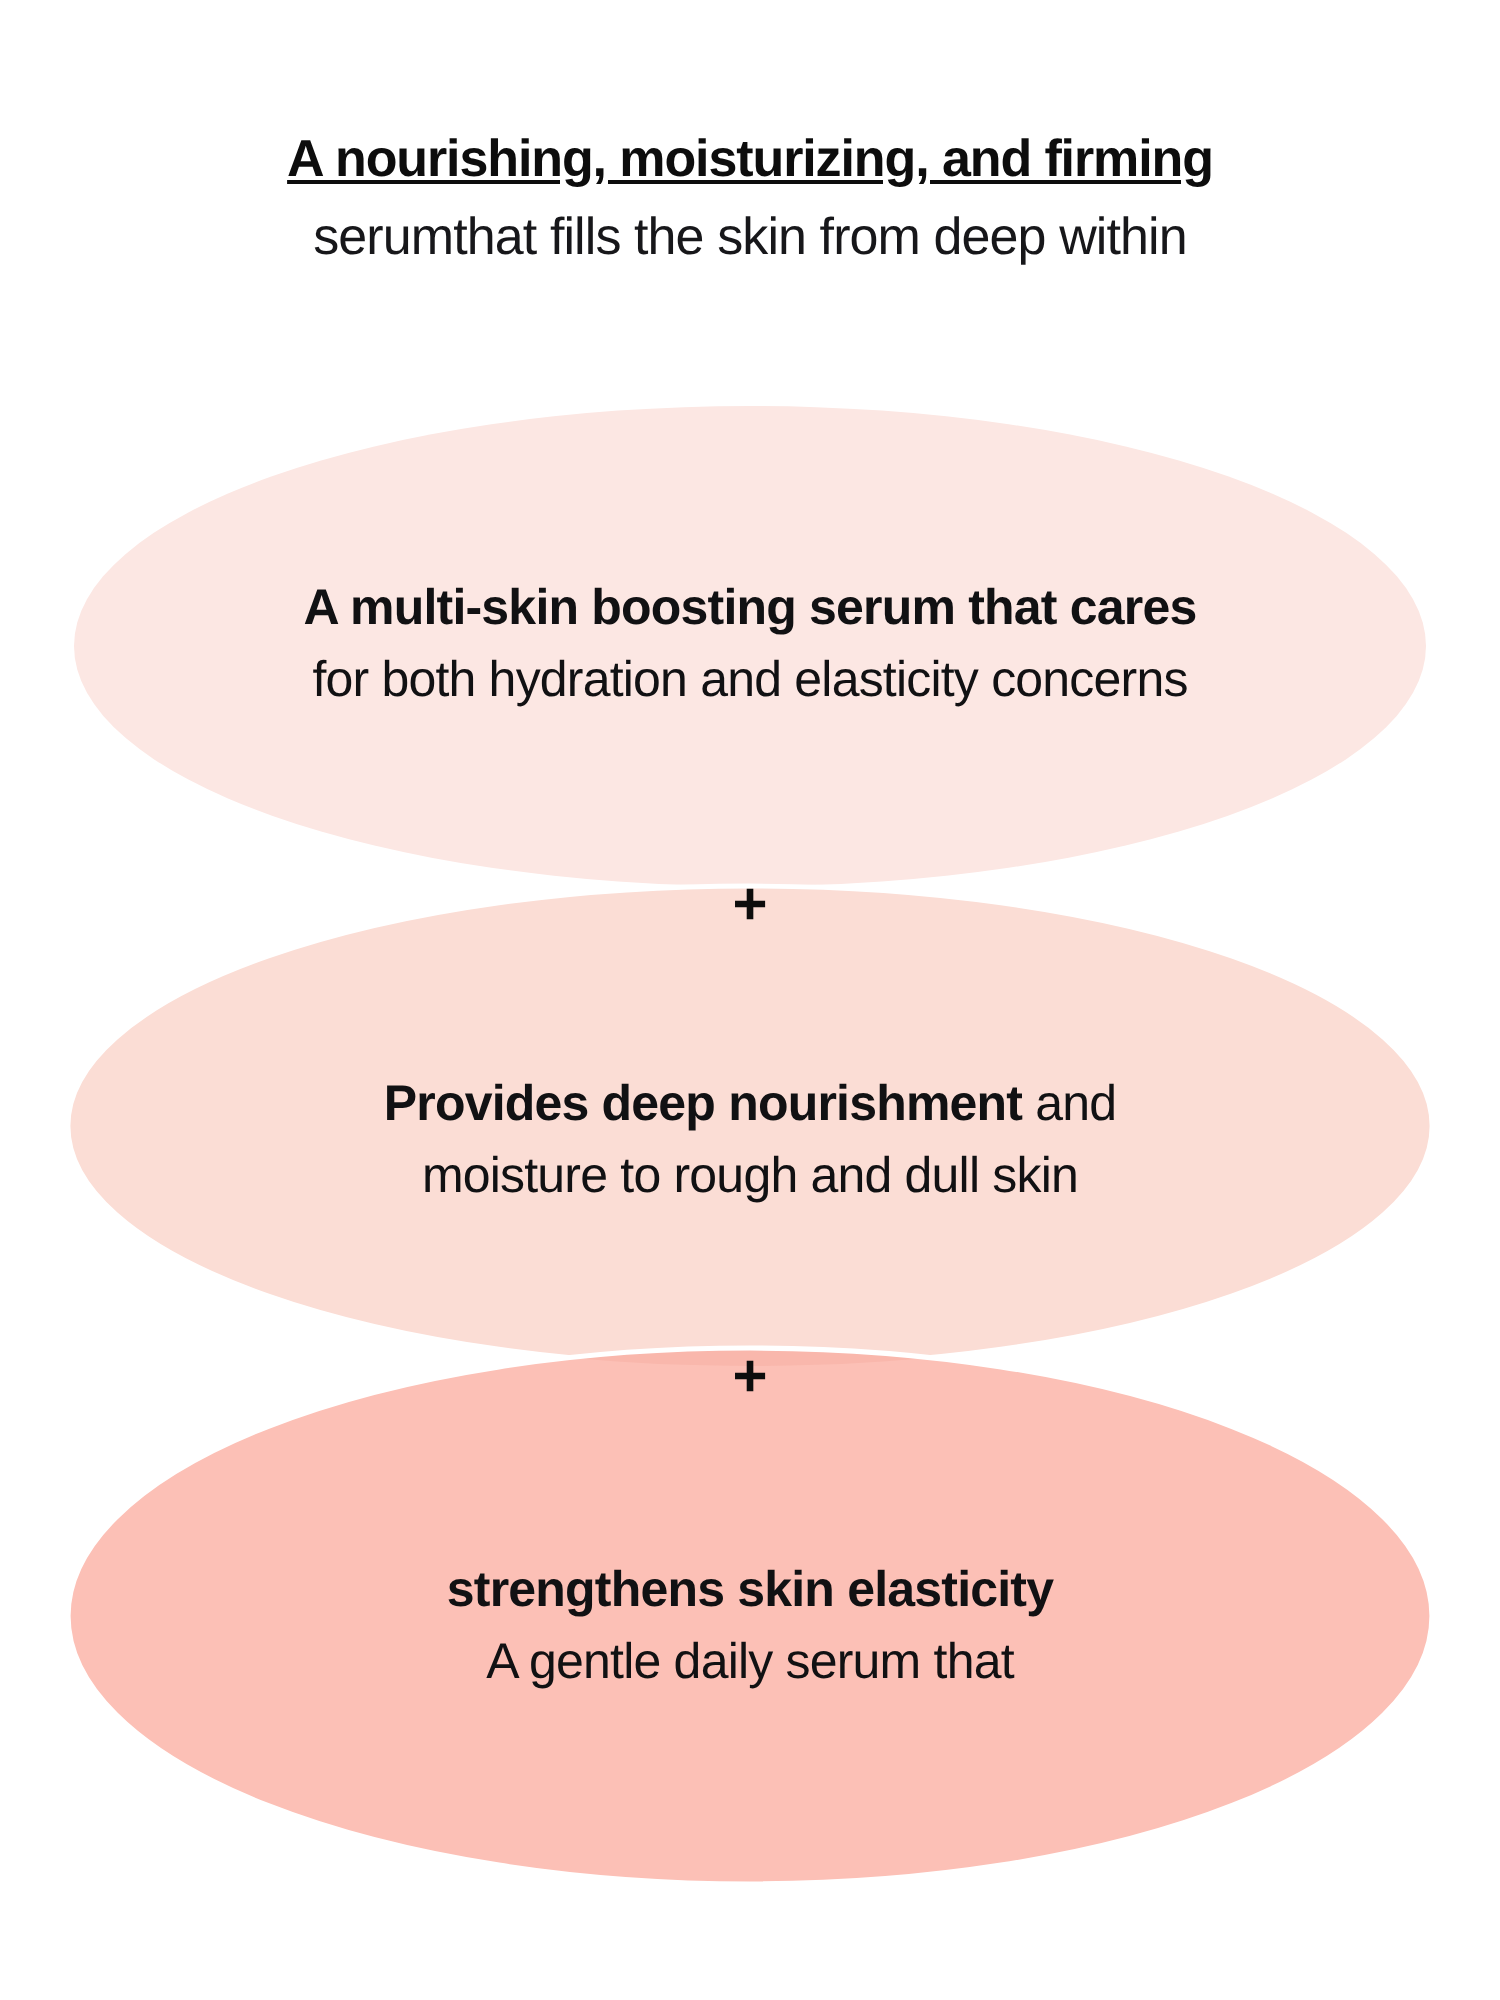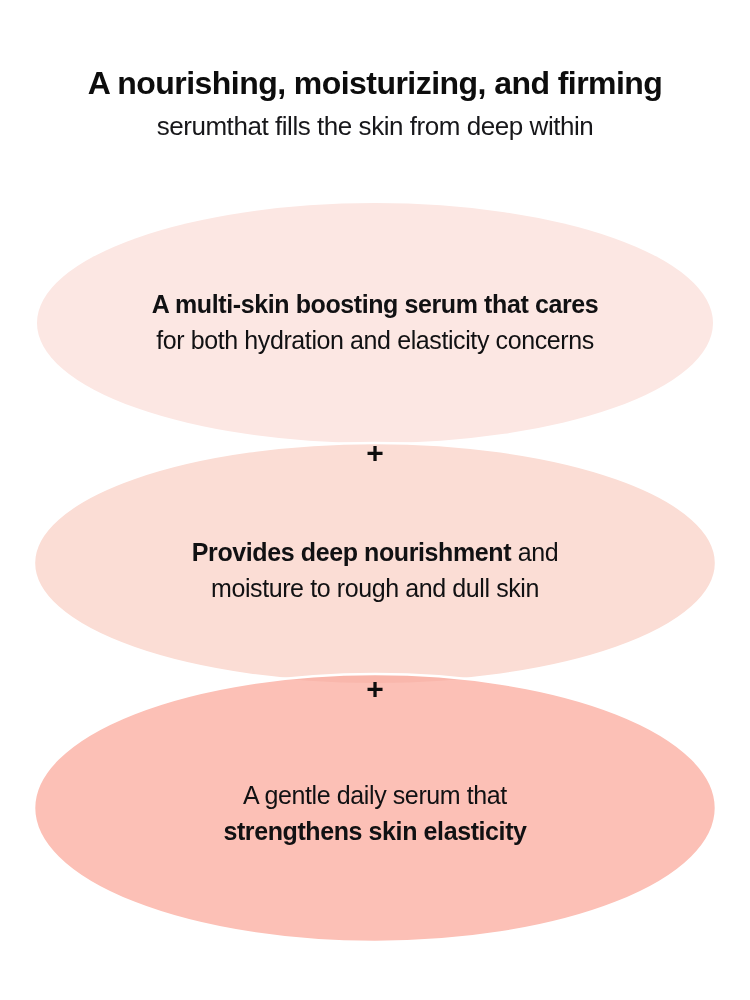--- a/index.html
+++ b/index.html
@@ -24,25 +24,26 @@
     position: absolute;
     top: 63px;
     left: 0;
     width: 750px;
     text-align: center;
     z-index: 6;
   }
 
   .heading-line-1 {
     display: block;
-    font-size: 32px;
+    font-size: 26px;
     font-weight: 700;
     letter-spacing: -0.55px;
     color: #0d0d0d;
     line-height: 1.28;
+    text-decoration: underline;
   }
 
   .heading-line-2 {
     display: block;
     font-size: 26px;
     font-weight: 400;
     letter-spacing: -0.45px;
     color: #17171a;
     line-height: 1.3;
     margin-top: 6px;
@@ -145,21 +146,21 @@
     <span class="etext-line"><b>Provides deep nourishment</b><span class="reg"> and</span></span>
     <span class="etext-line">moisture to rough and dull skin</span>
   </div>
 
   <div class="ellipse-text" id="ellipse-text-1">
     <span class="etext-line bold">A multi-skin boosting serum that cares</span>
     <span class="etext-line">for both hydration and elasticity concerns</span>
   </div>
 
   <div class="ellipse-text" id="ellipse-text-3">
+    <span class="etext-line bold">strengthens skin elasticity</span>
     <span class="etext-line">A gentle daily serum that</span>
-    <span class="etext-line bold">strengthens skin elasticity</span>
   </div>
 
   <div class="plus-sign" id="plus-1">+</div>
 
   <div class="plus-sign" id="plus-2">+</div>
 
 </div>
 
 </body></html>

